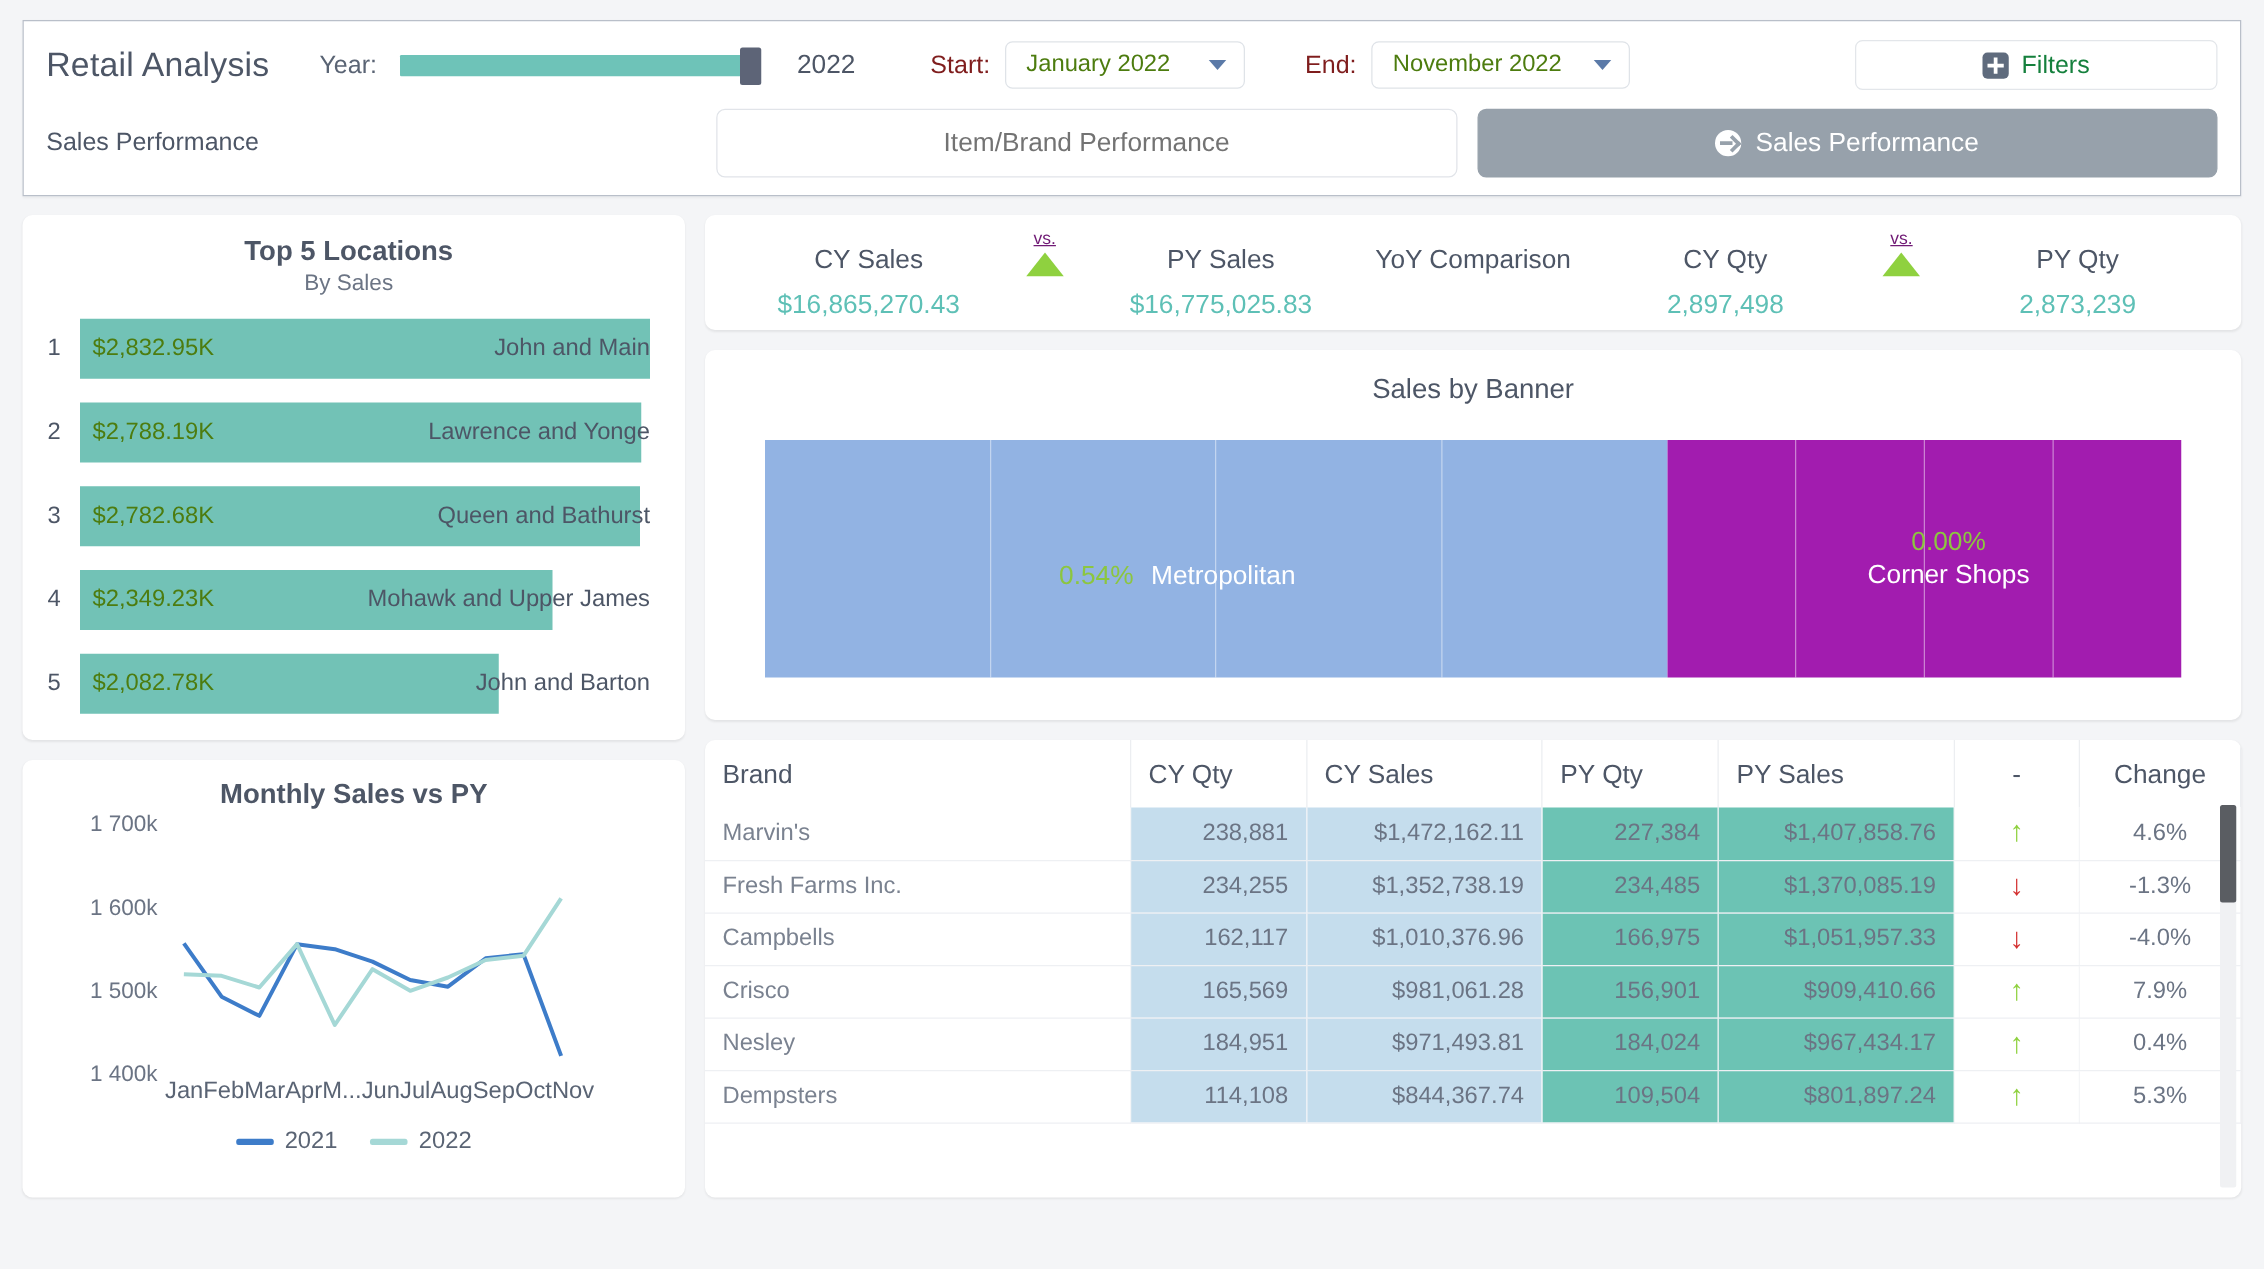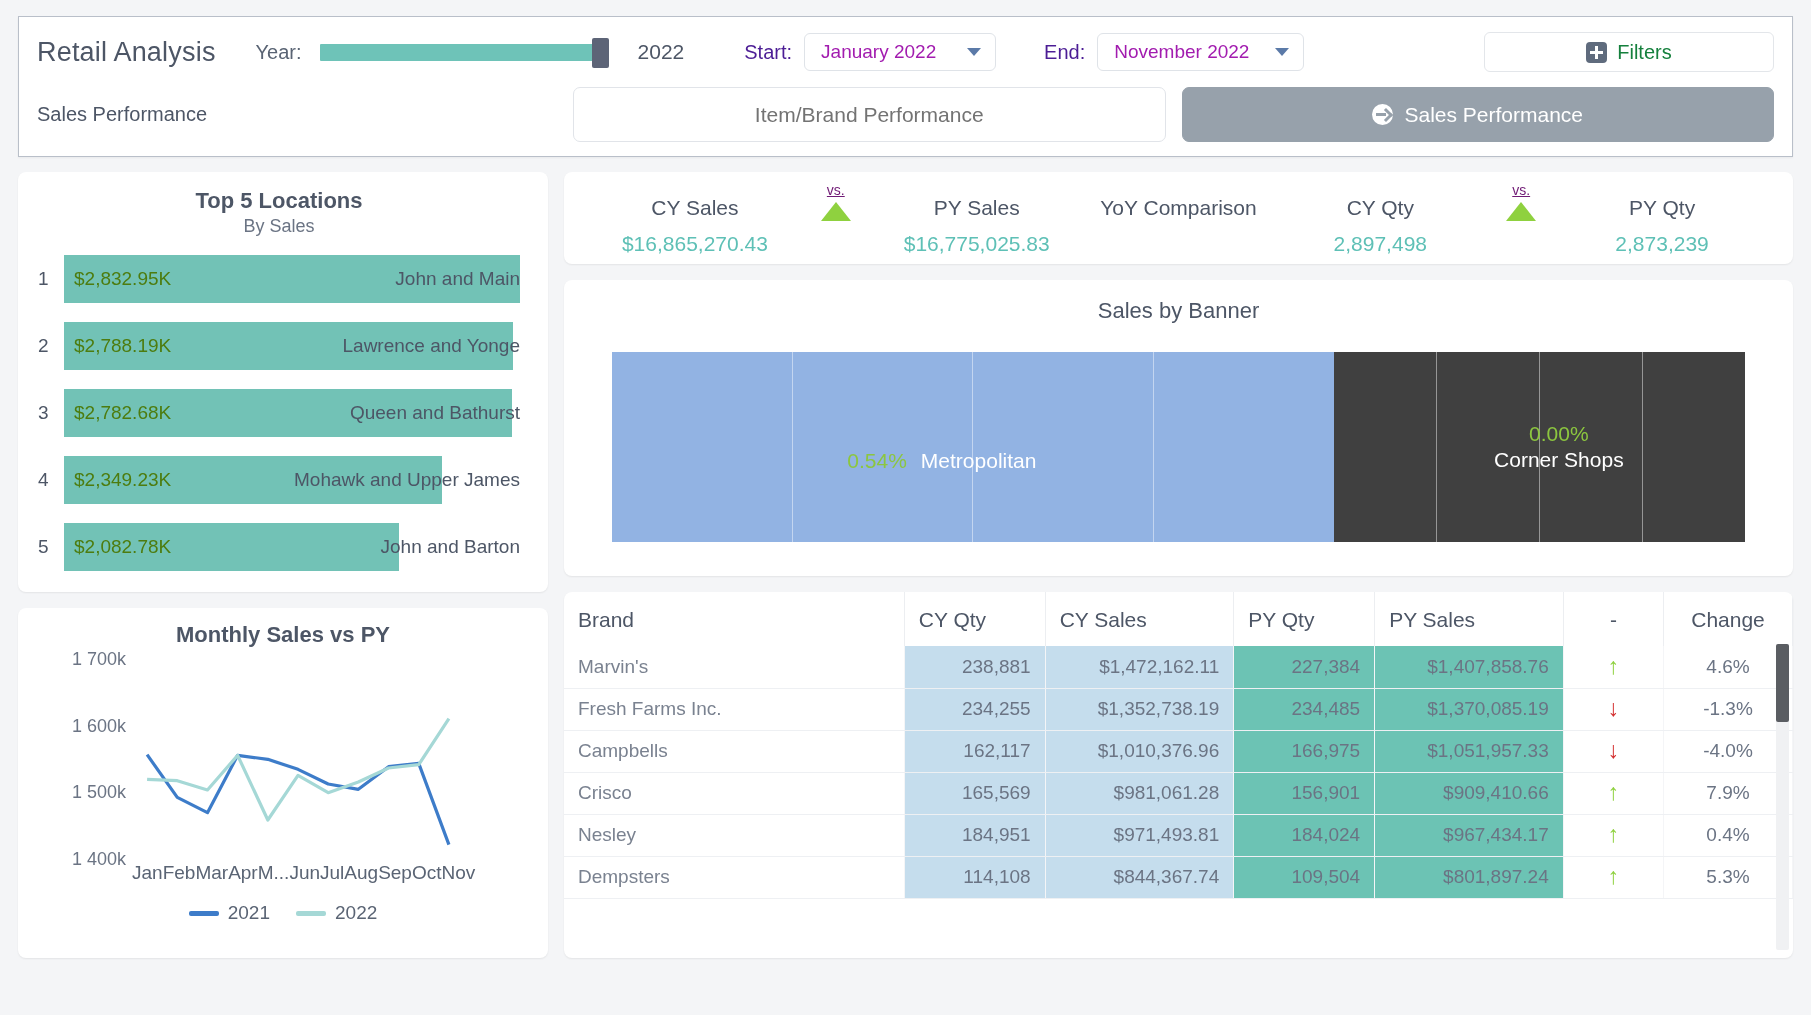--- a/index.html
+++ b/index.html
@@ -16,28 +16,28 @@
     background: #fff; border: 1px solid #b9bfc9; border-radius: 0;
     padding: 10px 18px 14px 18px; box-shadow: 0 1px 2px rgba(0,0,0,.05);
   }
   .hrow1 { display: flex; align-items: center; height: 50px; }
   .app-title { font-size: 27px; color: #4d5666; font-weight: 400; margin-right: 40px; letter-spacing: .2px; }
   .year-label { font-size: 20px; color: #5a6474; margin-right: 18px; }
   .slider-wrap { position: relative; width: 300px; height: 34px; display: flex; align-items: center; }
   .slider-track { position: absolute; left: 0; top: 9px; height: 17px; width: 282px; background: #6ec3b8; border-radius: 1px; }
   .slider-handle { position: absolute; left: 272px; top: 3px; width: 17px; height: 30px; background: #5d6477; border-radius: 2px; }
   .year-value { font-size: 21px; color: #4d5666; margin-left: 18px; }
-  .sel-label { font-size: 20px; color: #4c1d95; margin-left: 60px; margin-right: 12px; }
+  .sel-label { font-size: 20px; color: #7f1d1d; margin-left: 60px; margin-right: 12px; }
   .sel-label.end { margin-left: 48px; }
   .select {
     border: 1px solid #dfe3e8; border-radius: 6px; background: #fff;
     height: 38px; display: flex; align-items: center; justify-content: space-between;
     padding: 0 14px 0 16px; min-width: 192px;
   }
-  .select .sv { font-size: 19px; color: #a21caf; }
+  .select .sv { font-size: 19px; color: #4d7c0f; }
   .caret { width: 0; height: 0; border-left: 7px solid transparent; border-right: 7px solid transparent; border-top: 8px solid #5b7aa8; margin-left: 26px; }
   .filters-btn {
     margin-left: auto; border: 1px solid #e3e6ea; border-radius: 6px; background: #fff;
     height: 40px; width: 290px; display: flex; align-items: center; justify-content: center; gap: 10px;
   }
   .plus-icon { width: 21px; height: 21px; background: #5f6b7d; border-radius: 4px; position: relative; }
   .plus-icon::before, .plus-icon::after { content: ""; position: absolute; background: #fff; }
   .plus-icon::before { left: 9px; top: 4px; width: 3px; height: 13px; }
   .plus-icon::after { left: 4px; top: 9px; width: 13px; height: 3px; }
   .filters-label { font-size: 20px; color: #15803d; }
@@ -332,21 +332,21 @@
                 <div></div>
                 <div></div>
                 <div></div>
                 <div></div>
               </div>
               <div class="tm-inner-a">
                 <div class="tm-pct">0.54%</div>
                 <div class="tm-name">Metropolitan</div>
               </div>
             </div>
-            <div class="tm-seg b" style="width: 36.3%; background: #404040; padding-left: 39px;">
+            <div class="tm-seg b" style="width: 36.3%; background: #a21caf; padding-left: 39px;">
               <div class="tm-lines">
                 <div></div>
                 <div></div>
                 <div></div>
                 <div></div>
               </div>
               <div class="tm-label">
                 <div class="tm-pct">0.00%</div>
                 <div class="tm-name">Corner Shops</div>
               </div>

